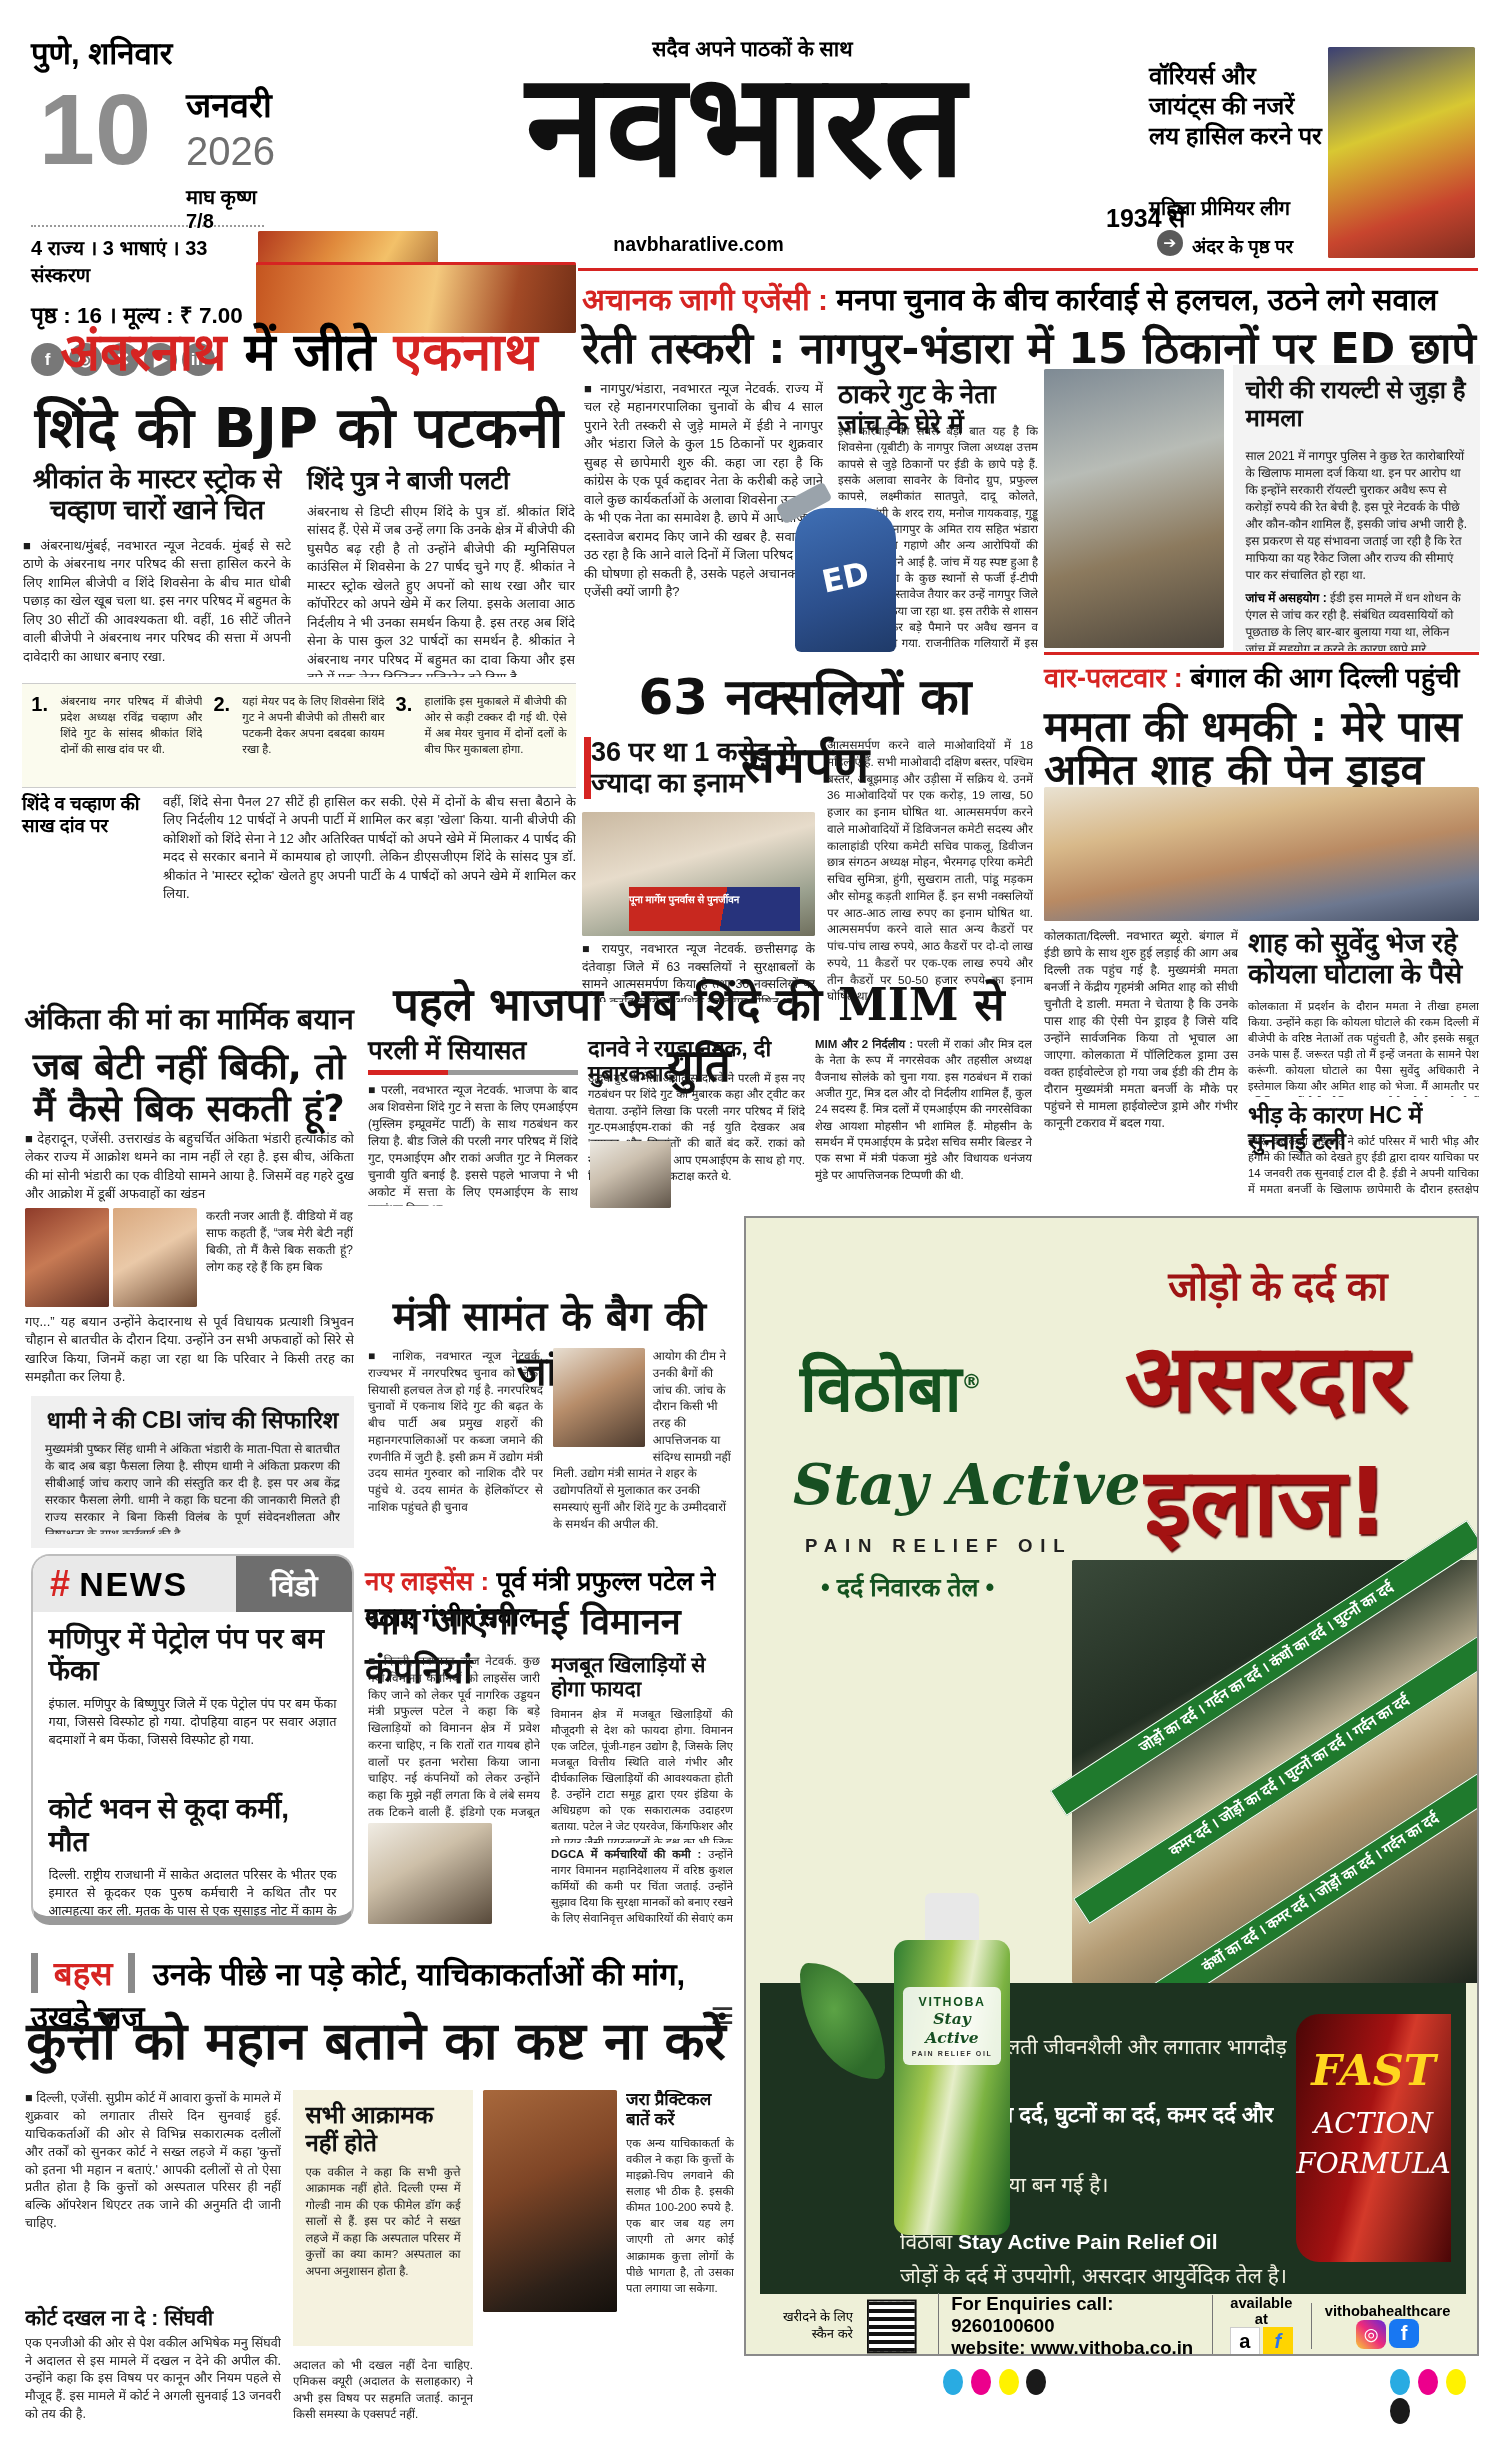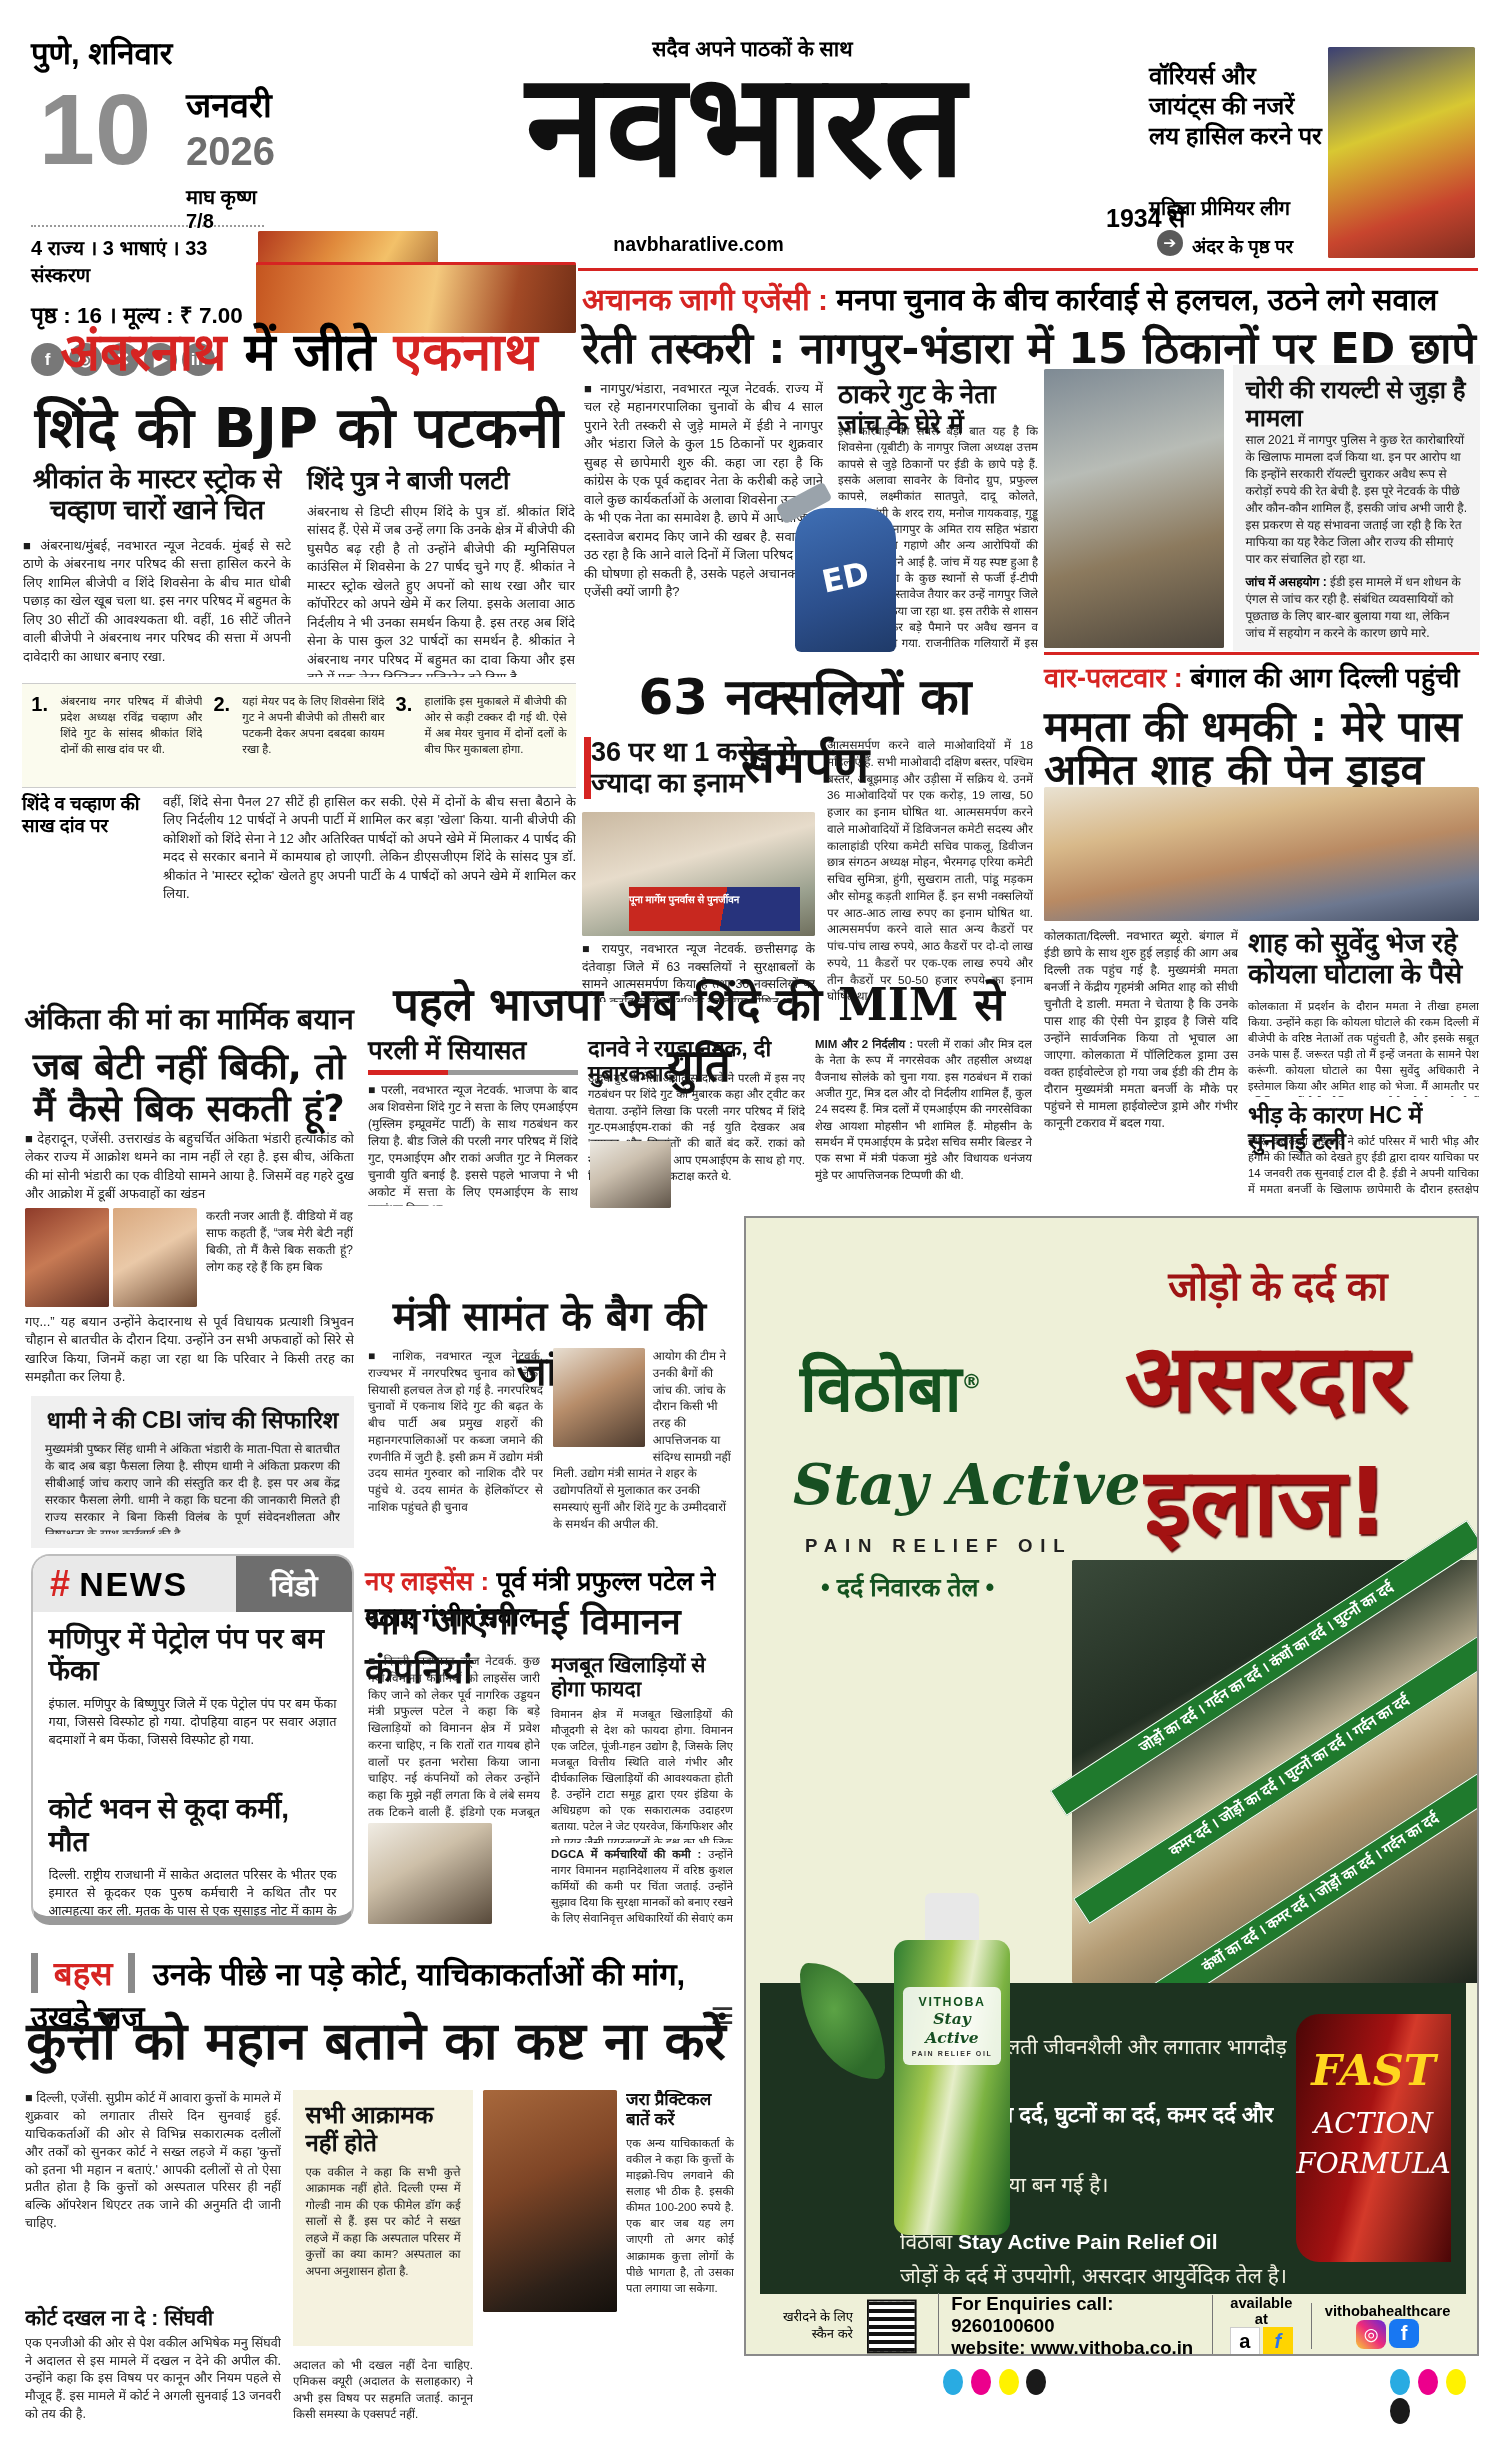--- a/index.html
+++ b/index.html
@@ -25,21 +25,21 @@
 </head>
 <body>
 
 <div class="page">
 
   <div class="abs" style="left:31px; top:31px; width:233px; height:326px;">
     <div style="font-size:31px; font-weight:bold;">पुणे, शनिवार</div>
     <div style="position:relative; height:147px;">
       <div class="abs" style="left:7.8px; top:6.2px; font-size:101px; font-weight:900; color:#8d8d8d; line-height:1;">10</div>
       <div class="abs" style="left:155px; top:7.8px; font-size:34px; font-weight:bold;">जनवरी</div>
-      <div class="abs" style="left:155px; top:56px; font-size:40px; font-weight:700; color:#6f6f6f;">2026</div>
+      <div class="abs" style="left:155px; top:56px; font-size:40px; font-weight:400; color:#6f6f6f;">2026</div>
       <div class="abs" style="left:155px; top:110px; font-size:20px; font-weight:bold;">माघ कृष्ण 7/8</div>
     </div>
     <div style="border-top:2.3px dotted #999; margin:4.7px 0 7.8px 0;"></div>
     <div style="font-size:20px; font-weight:bold;">4 राज्य । 3 भाषाएं । 33 संस्करण</div>
     <div style="font-size:22.5px; font-weight:bold; margin-top:11px;">पृष्ठ : 16 । मूल्य : ₹ 7.00</div>
     <div class="socrow" style="margin-top:12.4px;">
       <span>f</span><span>◎</span><span>✕</span><span>▶</span><span>in</span>
     </div>
   </div>
 
@@ -94,21 +94,21 @@
   <div class="abs" style="left:772px; top:488px; width:140px; height:165px; z-index:3;">
     <div class="abs" style="left:4.7px; top:4.7px; width:54px; height:20px; background:#9aa3ab; border-radius:4.7px; transform:rotate(-28deg);"></div>
     <div class="abs" style="left:23px; top:20px; width:101px; height:144px; background:linear-gradient(160deg,#3f6fb5 0%,#2c4f8c 60%,#1f3a68 100%); border-radius:31px 31px 6.2px 6.2px;">
       <div style="color:#fff; font-weight:900; font-size:31px; text-align:center; margin-top:51px; transform:rotate(-12deg); font-family:'DejaVu Sans', sans-serif;">ED</div>
     </div>
   </div>
   <div class="abs subhead" style="left:838px; top:380px; width:200px; font-size:26px;">ठाकरे गुट के नेता जांच के घेरे में</div>
   <div class="abs jtext" style="left:838px; top:423px; width:200px; height:229px; font-size:11.5px;">इस कार्रवाई की सबसे बड़ी बात यह है कि शिवसेना (यूबीटी) के नागपुर जिला अध्यक्ष उत्तम कापसे से जुड़े ठिकानों पर ईडी के छापे पड़े हैं. इसके अलावा सावनेर के विनोद ग्रुप, प्रफुल्ल कापसे, लक्ष्मीकांत सातपुते, दादू कोलते, पाटणसावंगी के शरद राय, मनोज गायकवाड़, गुड्डू खोरगड़े तथा नागपुर के अमित राय सहित भंडारा निवासी अजय गहाणे और अन्य आरोपियों की संलिप्तता सामने आई है. जांच में यह स्पष्ट हुआ है कि मध्य प्रदेश के कुछ स्थानों से फर्जी ई-टीपी और रॉयल्टी दस्तावेज तैयार कर उन्हें नागपुर जिले में इस्तेमाल किया जा रहा था. इस तरीके से शासन को गुमराह कर बड़े पैमाने पर अवैध खनन व परिवहन किया गया. राजनीतिक गलियारों में इस कार्रवाई की चर्चा है, क्योंकि यह छापेमारी नगर निगम चुनावों के बीच हुई है.</div>
   <div class="abs photo" style="left:1044px; top:369px; width:180px; height:279px; background:linear-gradient(165deg,#7e8a94 0%,#b8bcb6 35%,#8c7a5e 65%,#4d463c 100%);"></div>
   <div class="abs" style="left:1233px; top:365px; width:247px; height:286px; background:#f3f3f3; padding:11px 12.4px; overflow:hidden;">
-    <div class="subhead" style="font-size:24px; margin-bottom:1px;">चोरी की रायल्टी से जुड़ा है मामला</div>
+    <div class="subhead" style="font-size:24px; margin-bottom:17px;">चोरी की रायल्टी से जुड़ा है मामला</div>
     <span class="jtext" style="display:inline; font-size:12px;">साल 2021 में नागपुर पुलिस ने कुछ रेत कारोबारियों के खिलाफ मामला दर्ज किया था. इन पर आरोप था कि इन्होंने सरकारी रॉयल्टी चुराकर अवैध रूप से करोड़ों रुपये की रेत बेची है. इस पूरे नेटवर्क के पीछे और कौन-कौन शामिल हैं, इसकी जांच अभी जारी है. इस प्रकरण से यह संभावना जताई जा रही है कि रेत माफिया का यह रैकेट जिला और राज्य की सीमाएं पार कर संचालित हो रहा था.</span>
     <div style="margin-top:4.7px;">
       <span class="bold" style="font-size:12px;">जांच में असहयोग : </span><span class="jtext" style="display:inline; font-size:12px;">ईडी इस मामले में धन शोधन के एंगल से जांच कर रही है. संबंधित व्यवसायियों को पूछताछ के लिए बार-बार बुलाया गया था, लेकिन जांच में सहयोग न करने के कारण छापे मारे.</span>
     </div>
   </div>
   <div class="abs rule-red" style="left:1044px; top:652px; width:435px; height:3.1px;"></div>
 
   <div class="abs center headline" style="left:578px; top:661px; width:454px; font-size:50px;">63 नक्सलियों का समर्पण</div>
   <div class="abs subhead" style="left:584px; top:737px; width:225px; font-size:27px; border-left:7px solid #d62422; padding-left:0;">36 पर था 1 करोड़ से ज्यादा का इनाम</div>
   <div class="abs photo" style="left:582px; top:812px; width:233px; height:124px; background:linear-gradient(165deg,#c9b8a0 0%,#e7dccb 40%,#9aa08e 75%,#6f6f5d 100%);">

